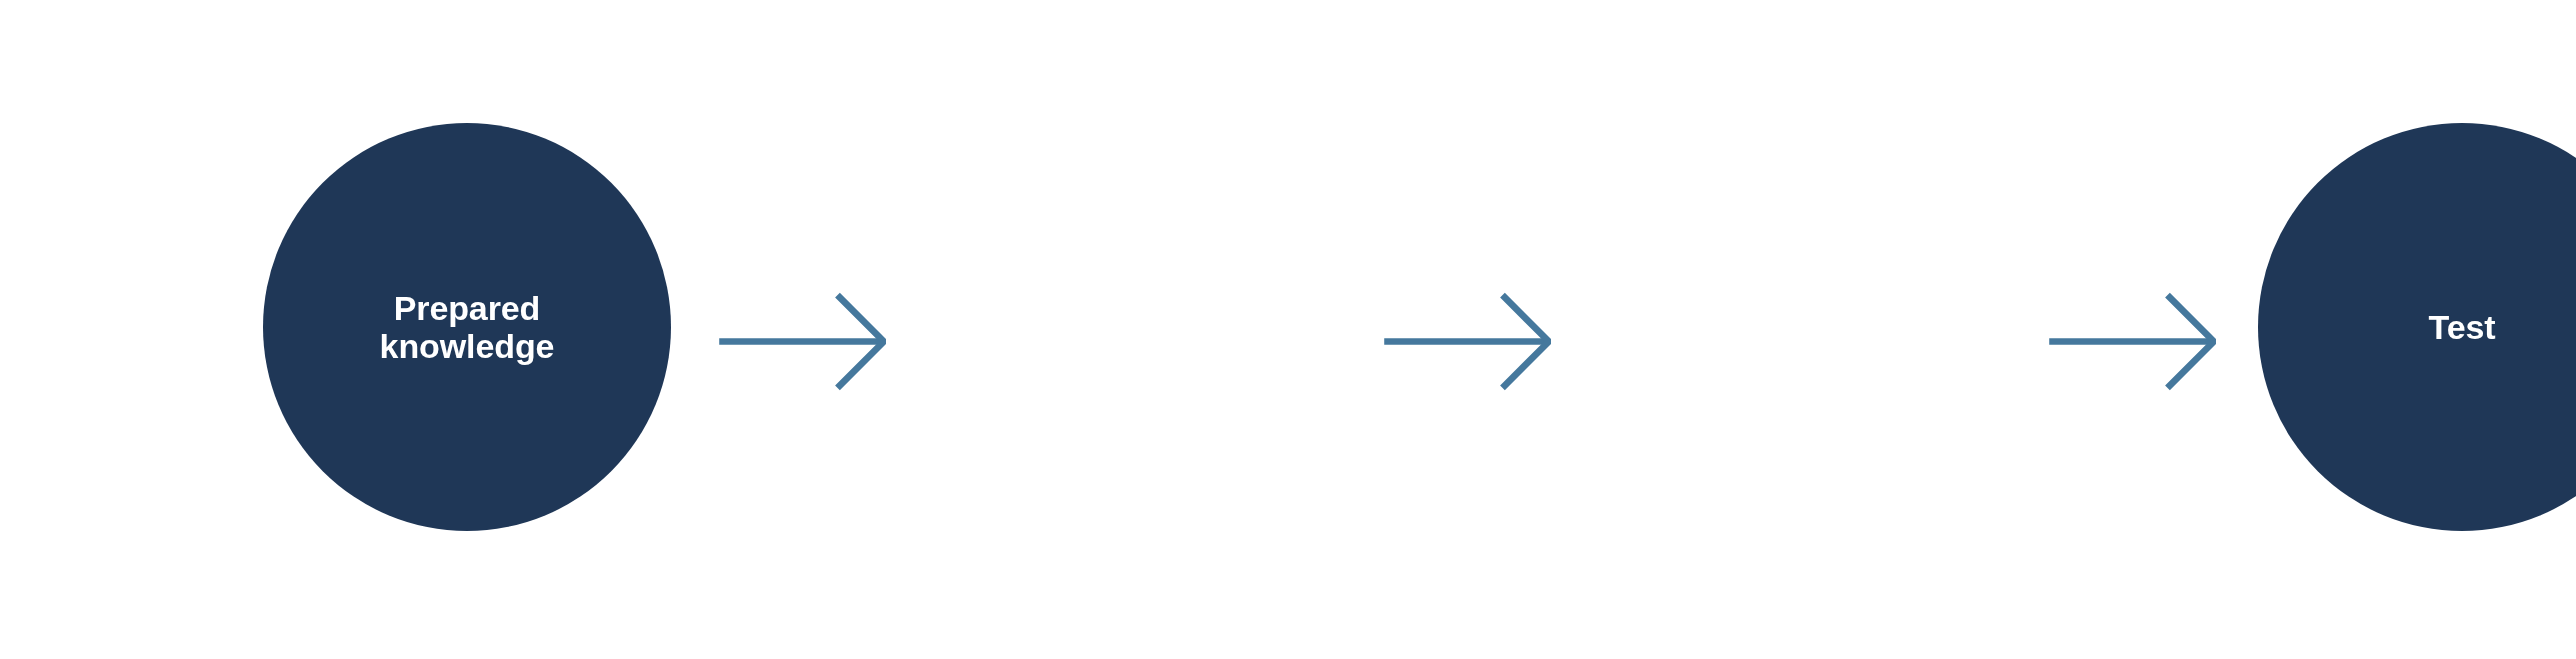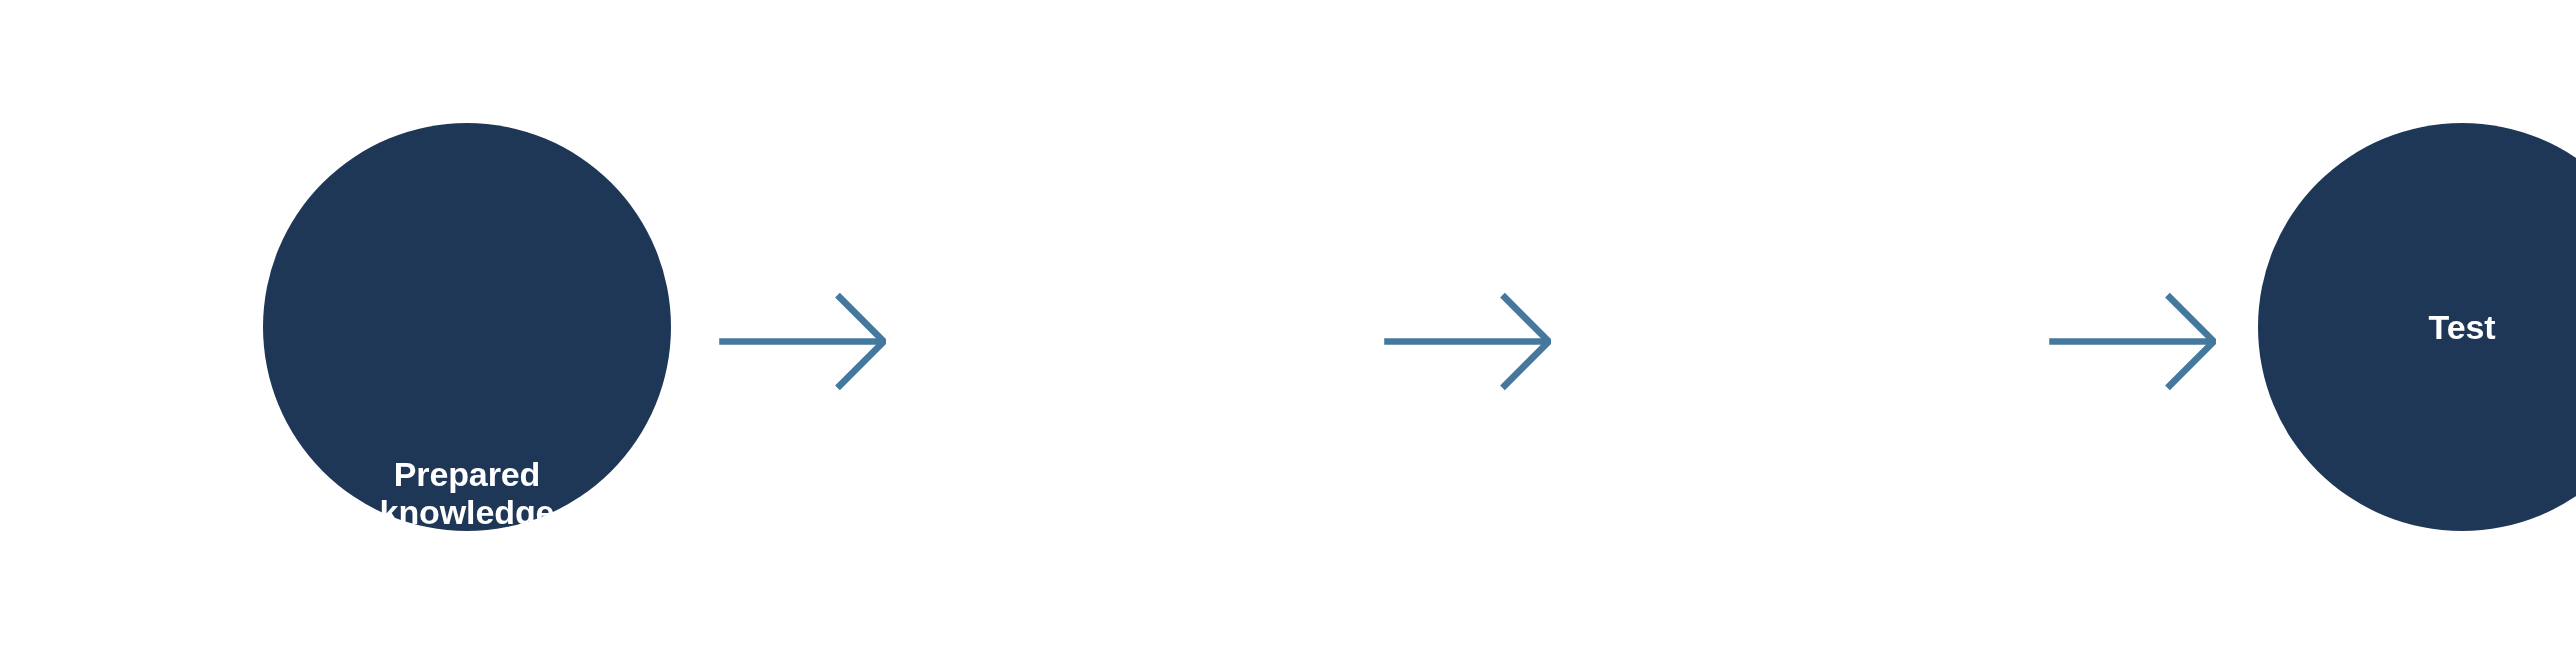--- a/index.html
+++ b/index.html
@@ -38,21 +38,21 @@
     font-size: 34px;
     font-weight: bold;
     line-height: 1.12;
     text-align: center;
     letter-spacing: -0.1px;
     white-space: pre-line;
     padding: 0 20.6px;
     box-sizing: border-box;
   }
 
-  .node.n1 { left: 263px;  top: 123px; align-items: flex-end; }
+  .node.n1 { left: 263px;  top: 123px; }
   .node.n2 { left: 927px; top: 123px; }
   .node.n3 { left: 1592px; top: 123px; }
   .node.n4 { left: 2258px; top: 123px; }
 
   
   .arrow {
     position: absolute;
     top: 287px;
     height: 109px;
   }

